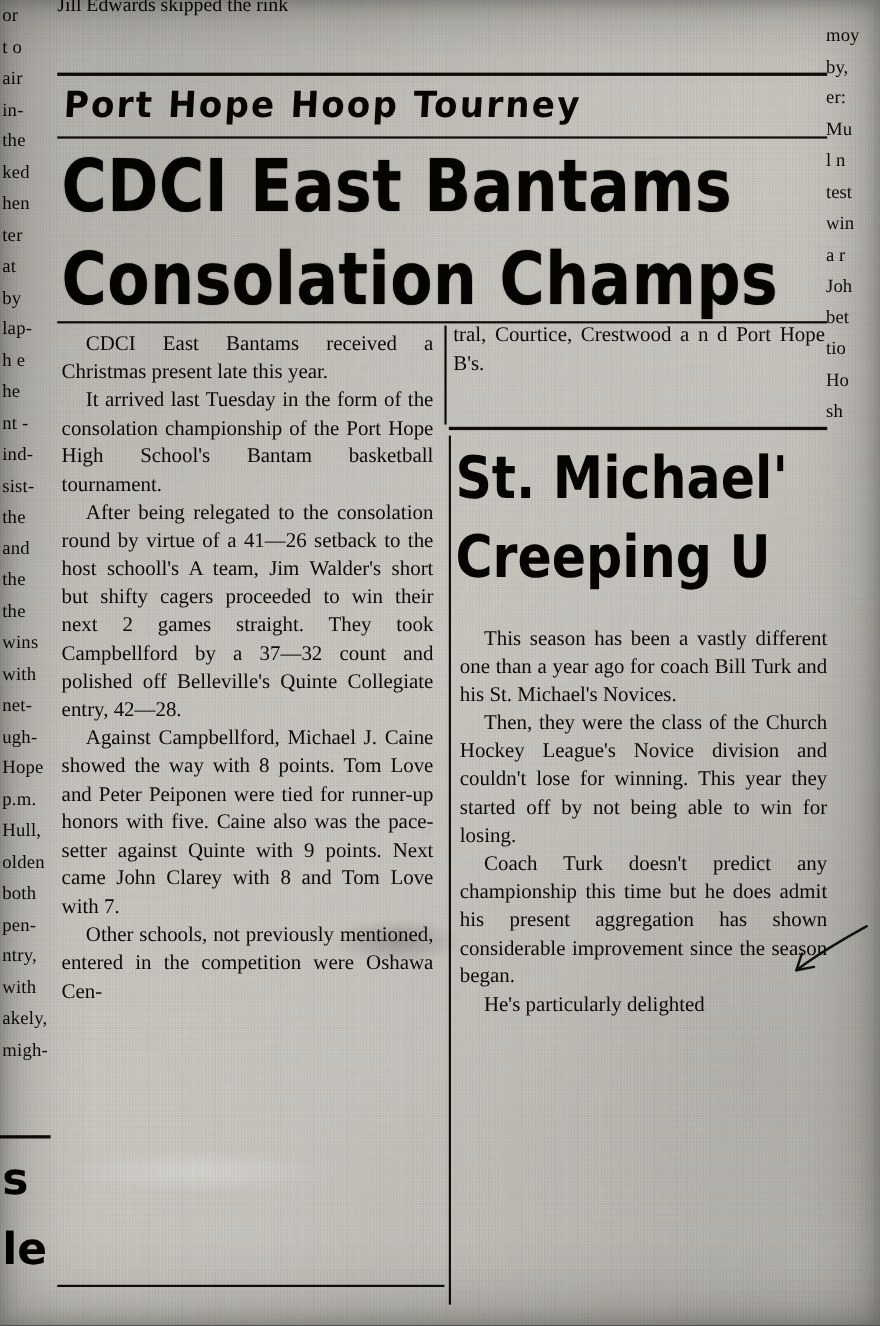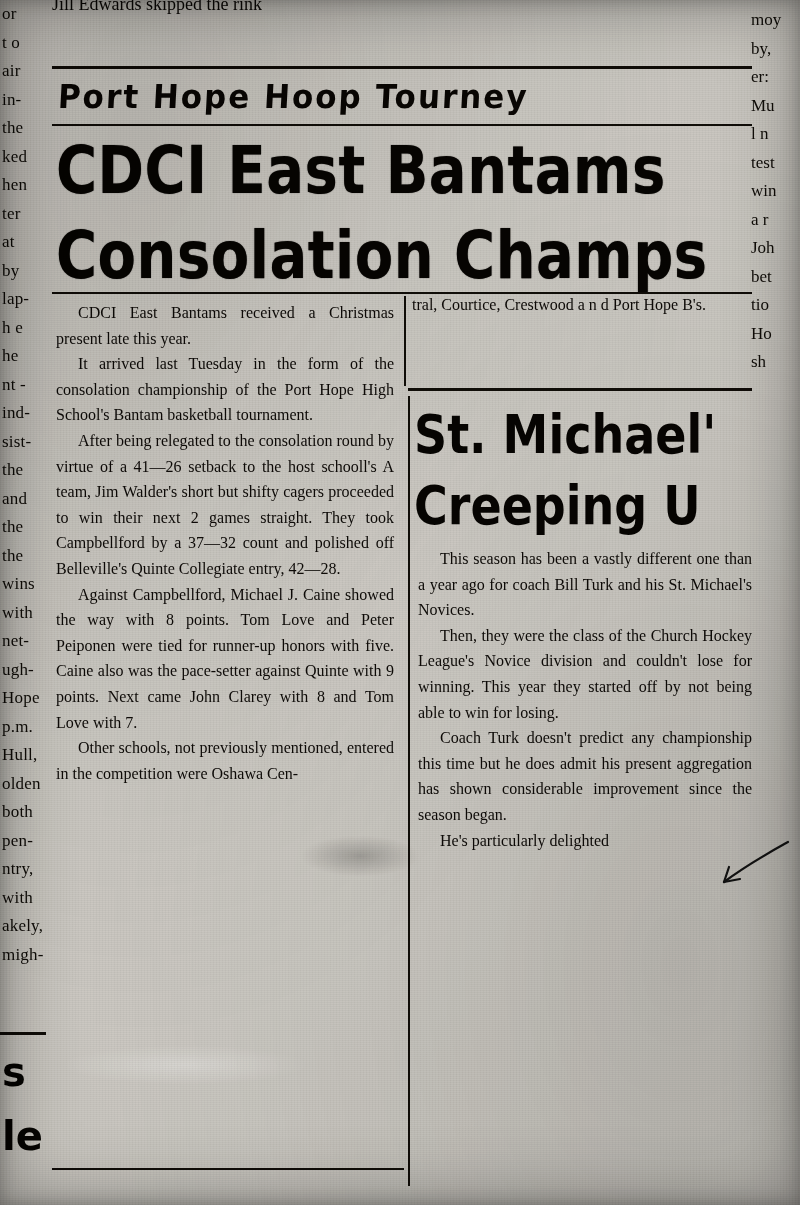--- a/index.html
+++ b/index.html
@@ -56,21 +56,21 @@
 
   .gutter-right {
     position: absolute;
     right: 0;
     top: 0;
     width: 52px;
     height: 1205px;
     font-size: 17px;
     line-height: 28.5px;
     color: #17140f;
-    padding-top: 6px;
+    padding-top: 18px;
     box-sizing: border-box;
     overflow: hidden;
   }
   .gutter-right div { white-space: nowrap; padding-left: 3px; }
 
   
   .topstrip {
     position: absolute;
     left: 52px;
     top: 0;
@@ -121,31 +121,31 @@
     letter-spacing: 0.5px;
     color: #0d0b08;
     transform: scaleY(1.18);
     transform-origin: left top;
     text-shadow: 0 0 1px rgba(0,0,0,0.6);
   }
 
   
   .col {
     position: absolute;
-    font-size: 16px;
+    font-size: 19px;
     line-height: 25.6px;
     text-align: justify;
     color: #14110e;
   }
   .col p { margin: 0; text-indent: 22px; }
   .col p.noind { text-indent: 0; }
 
   #col-left  { left: 56px;  top: 300px; width: 338px; }
   #col-rtop  { left: 412px; top: 292px; width: 338px; }
-  #col-rbody { left: 418px; top: 546px; width: 334px; }
+  #col-rbody { left: 418px; top: 568px; width: 334px; }
 
   
   .subhead {
     position: absolute;
     left: 414px;
     top: 398px;
     width: 400px;
     font-family: "DejaVu Sans", sans-serif;
     font-weight: bold;
     font-size: 46px;

